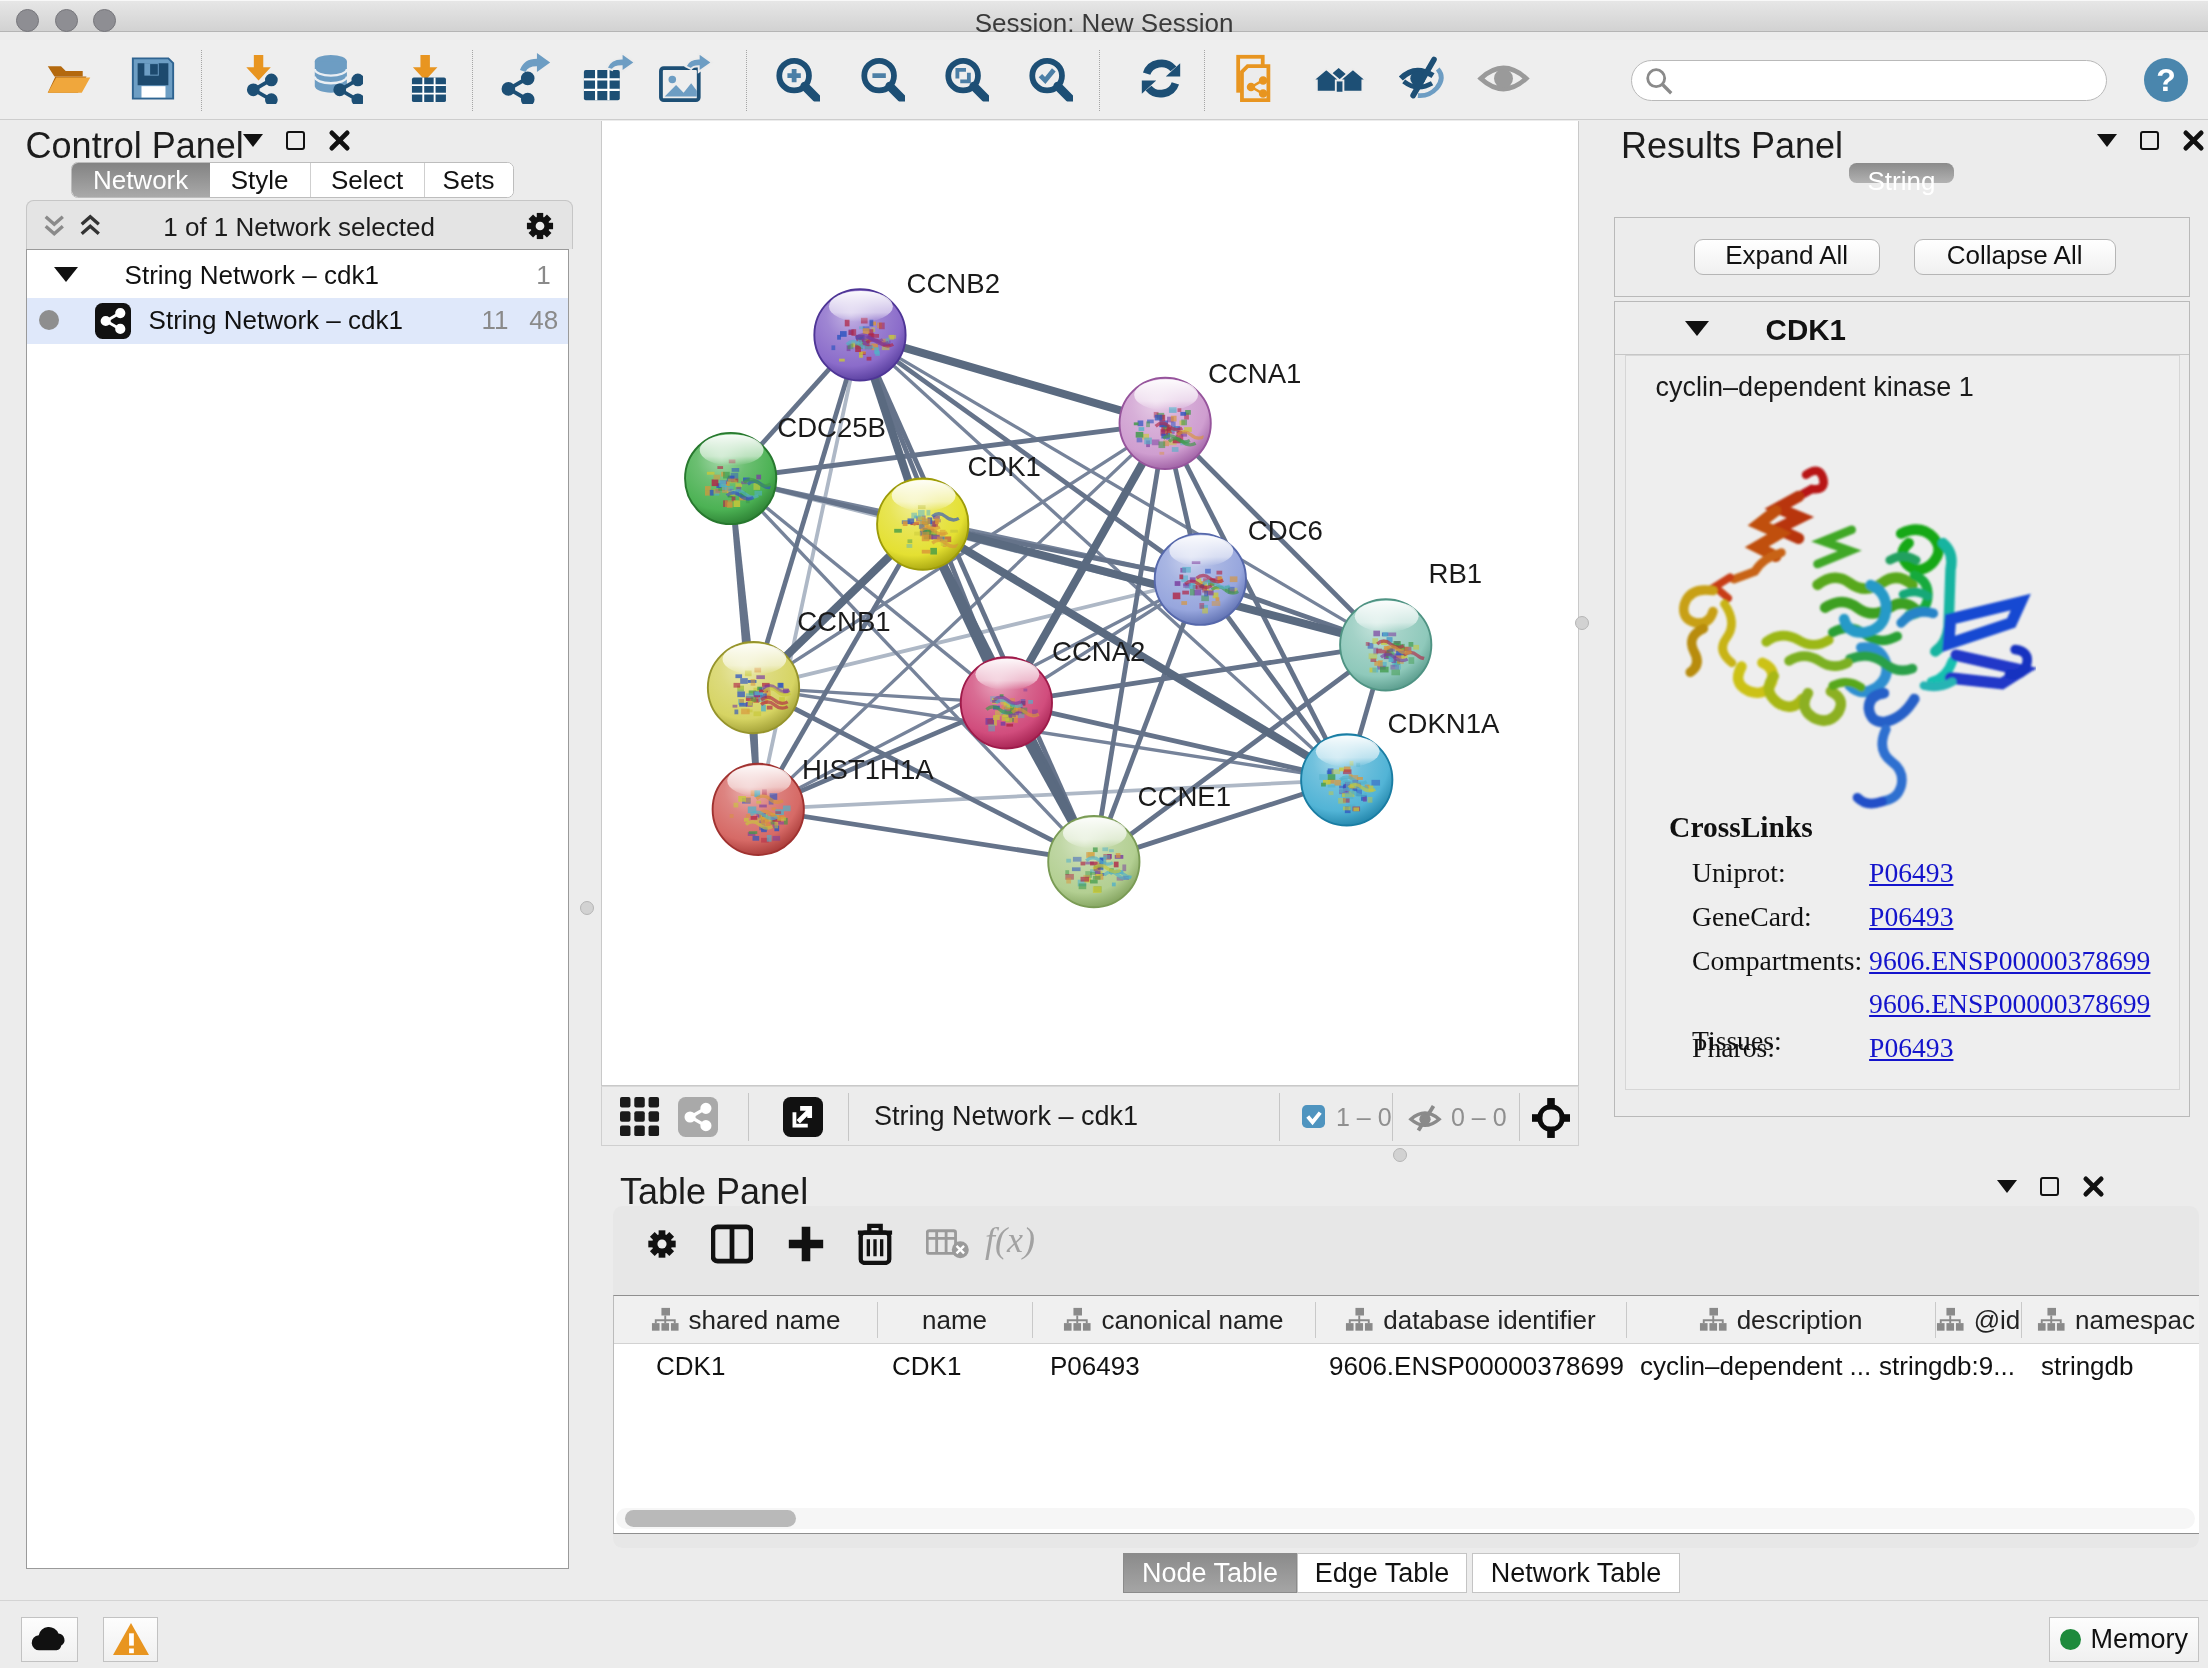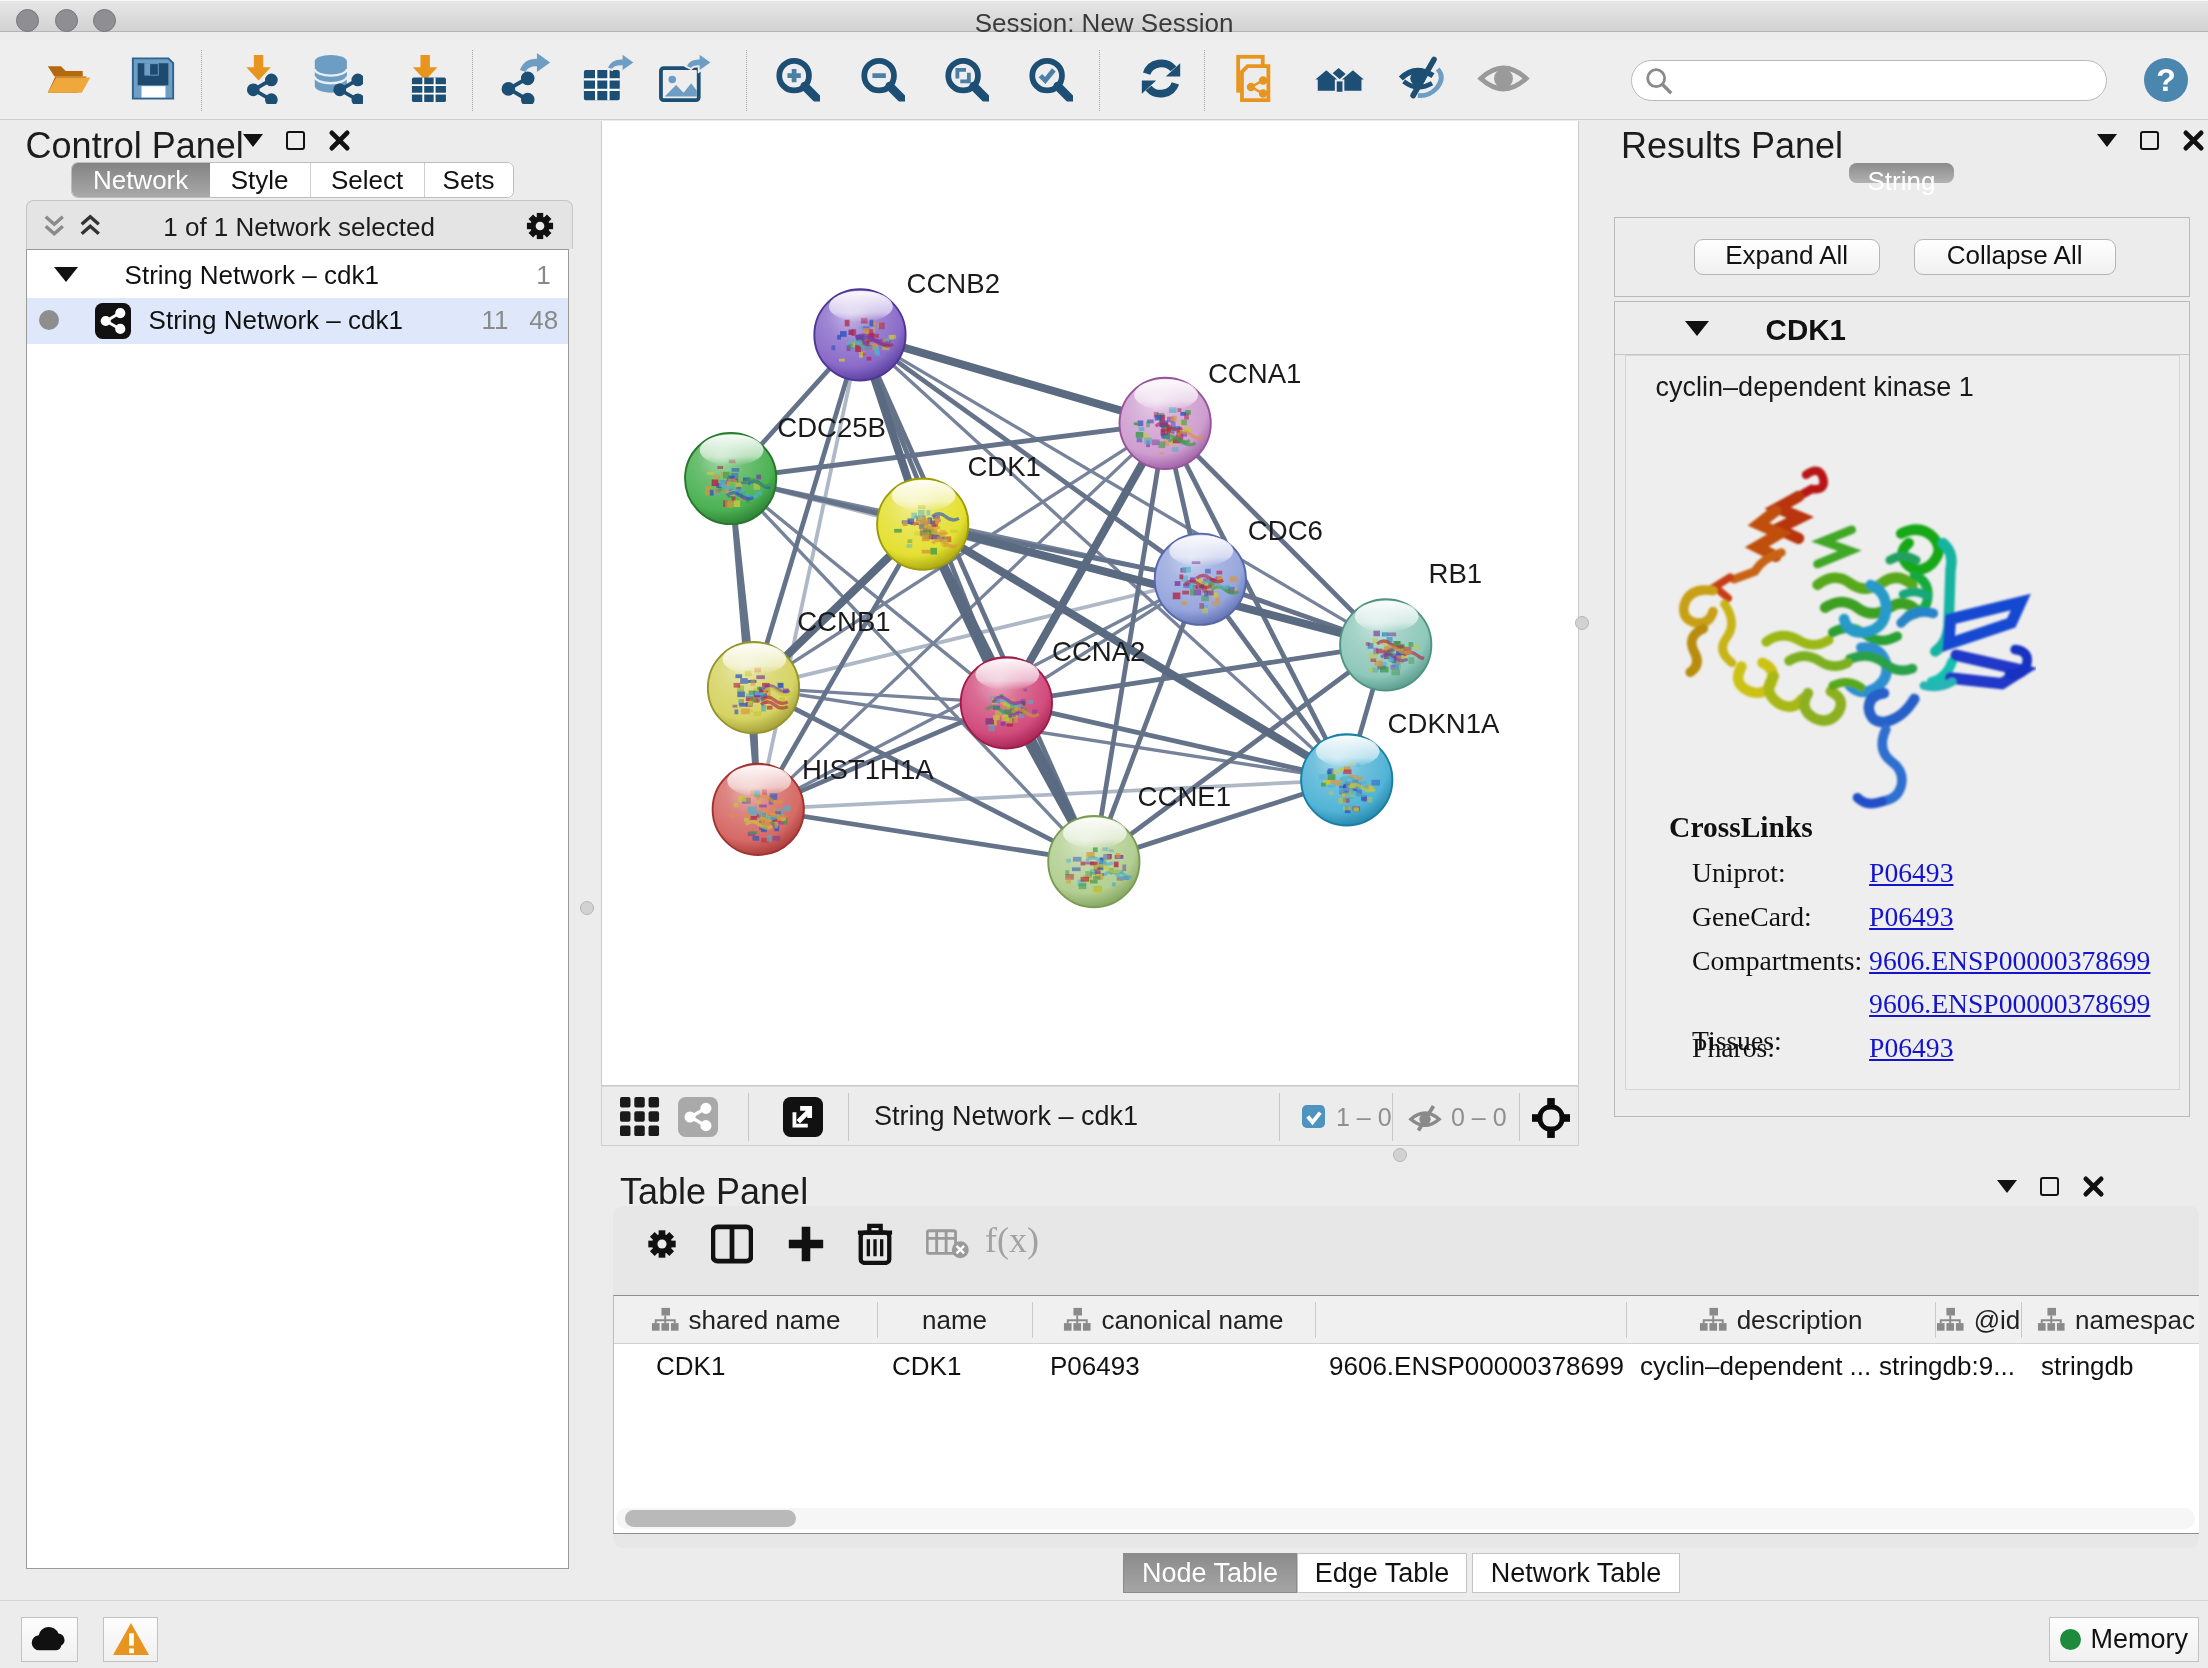--- a/index.html
+++ b/index.html
@@ -1263,21 +1263,21 @@
           <rect x="5" y="12" width="30" height="32" rx="4" fill="none" stroke="#111" stroke-width="4.5"></rect>
           <path d="M2 12 h36 M14 12 v-7 h12 v7" stroke="#111" stroke-width="4.5" fill="none"></path>
           <path d="M13 19 v18 M20 19 v18 M27 19 v18" stroke="#111" stroke-width="3.5"></path>
         </svg></span>
     <span style="position:absolute;left:313px;top:21px"><svg width="44" height="34" viewBox="0 0 46 36" xmlns="http://www.w3.org/2000/svg" style="">
           <rect x="1" y="4" width="30" height="24" rx="2" fill="none" stroke="#9a9a9a" stroke-width="3"></rect>
           <path d="M1 12 h30 M11 4 v24 M21 4 v24" stroke="#9a9a9a" stroke-width="3"></path>
           <circle cx="36" cy="24" r="9" fill="#9a9a9a"></circle>
           <path d="M32 20 l8 8 m0 -8 l-8 8" stroke="#fff" stroke-width="2.5"></path>
         </svg></span>
-    <span class="serif" style="position:absolute;left:372px;top:13.3px;font-size:36px;color:#a2a2a2">f(x)</span>
+    <span class="serif" style="position:absolute;left:372px;top:13.3px;font-size:36px;font-style:italic;color:#a2a2a2">f(x)</span>
     <div id="ttable">
       <div id="thead">
         <div class="thcell" style="left:0;width:263px">
             <svg width="28.5" height="28.5" viewBox="0 0 30 30" xmlns="http://www.w3.org/2000/svg" style="vertical-align:middle">
               <rect x="11" y="2" width="9" height="8" fill="#8a8a8a"></rect>
               <rect x="1" y="18" width="8" height="8" fill="#8a8a8a"></rect>
               <rect x="11" y="18" width="8" height="8" fill="#8a8a8a"></rect>
               <rect x="21" y="18" width="8" height="8" fill="#8a8a8a"></rect>
               <path d="M15 10 v5 M5 18 v-3 h20 v3 M15 13 v5" stroke="#8a8a8a" stroke-width="2" fill="none"></path>
             </svg>
@@ -1292,20 +1292,30 @@
             <svg width="28.5" height="28.5" viewBox="0 0 30 30" xmlns="http://www.w3.org/2000/svg" style="vertical-align:middle">
               <rect x="11" y="2" width="9" height="8" fill="#8a8a8a"></rect>
               <rect x="1" y="18" width="8" height="8" fill="#8a8a8a"></rect>
               <rect x="11" y="18" width="8" height="8" fill="#8a8a8a"></rect>
               <rect x="21" y="18" width="8" height="8" fill="#8a8a8a"></rect>
               <path d="M15 10 v5 M5 18 v-3 h20 v3 M15 13 v5" stroke="#8a8a8a" stroke-width="2" fill="none"></path>
             </svg>
             <span>canonical name</span>
           </div>
         <div class="thsep" style="left:701px"></div>
+        <div class="thcell" style="left:701px;width:311px">
+            <svg width="28.5" height="28.5" viewBox="0 0 30 30" xmlns="http://www.w3.org/2000/svg" style="vertical-align:middle">
+              <rect x="11" y="2" width="9" height="8" fill="#8a8a8a"></rect>
+              <rect x="1" y="18" width="8" height="8" fill="#8a8a8a"></rect>
+              <rect x="11" y="18" width="8" height="8" fill="#8a8a8a"></rect>
+              <rect x="21" y="18" width="8" height="8" fill="#8a8a8a"></rect>
+              <path d="M15 10 v5 M5 18 v-3 h20 v3 M15 13 v5" stroke="#8a8a8a" stroke-width="2" fill="none"></path>
+            </svg>
+            <span>database identifier</span>
+          </div>
         <div class="thsep" style="left:1012px"></div>
         <div class="thcell" style="left:1012px;width:309px">
             <svg width="28.5" height="28.5" viewBox="0 0 30 30" xmlns="http://www.w3.org/2000/svg" style="vertical-align:middle">
               <rect x="11" y="2" width="9" height="8" fill="#8a8a8a"></rect>
               <rect x="1" y="18" width="8" height="8" fill="#8a8a8a"></rect>
               <rect x="11" y="18" width="8" height="8" fill="#8a8a8a"></rect>
               <rect x="21" y="18" width="8" height="8" fill="#8a8a8a"></rect>
               <path d="M15 10 v5 M5 18 v-3 h20 v3 M15 13 v5" stroke="#8a8a8a" stroke-width="2" fill="none"></path>
             </svg>
             <span>description</span>

